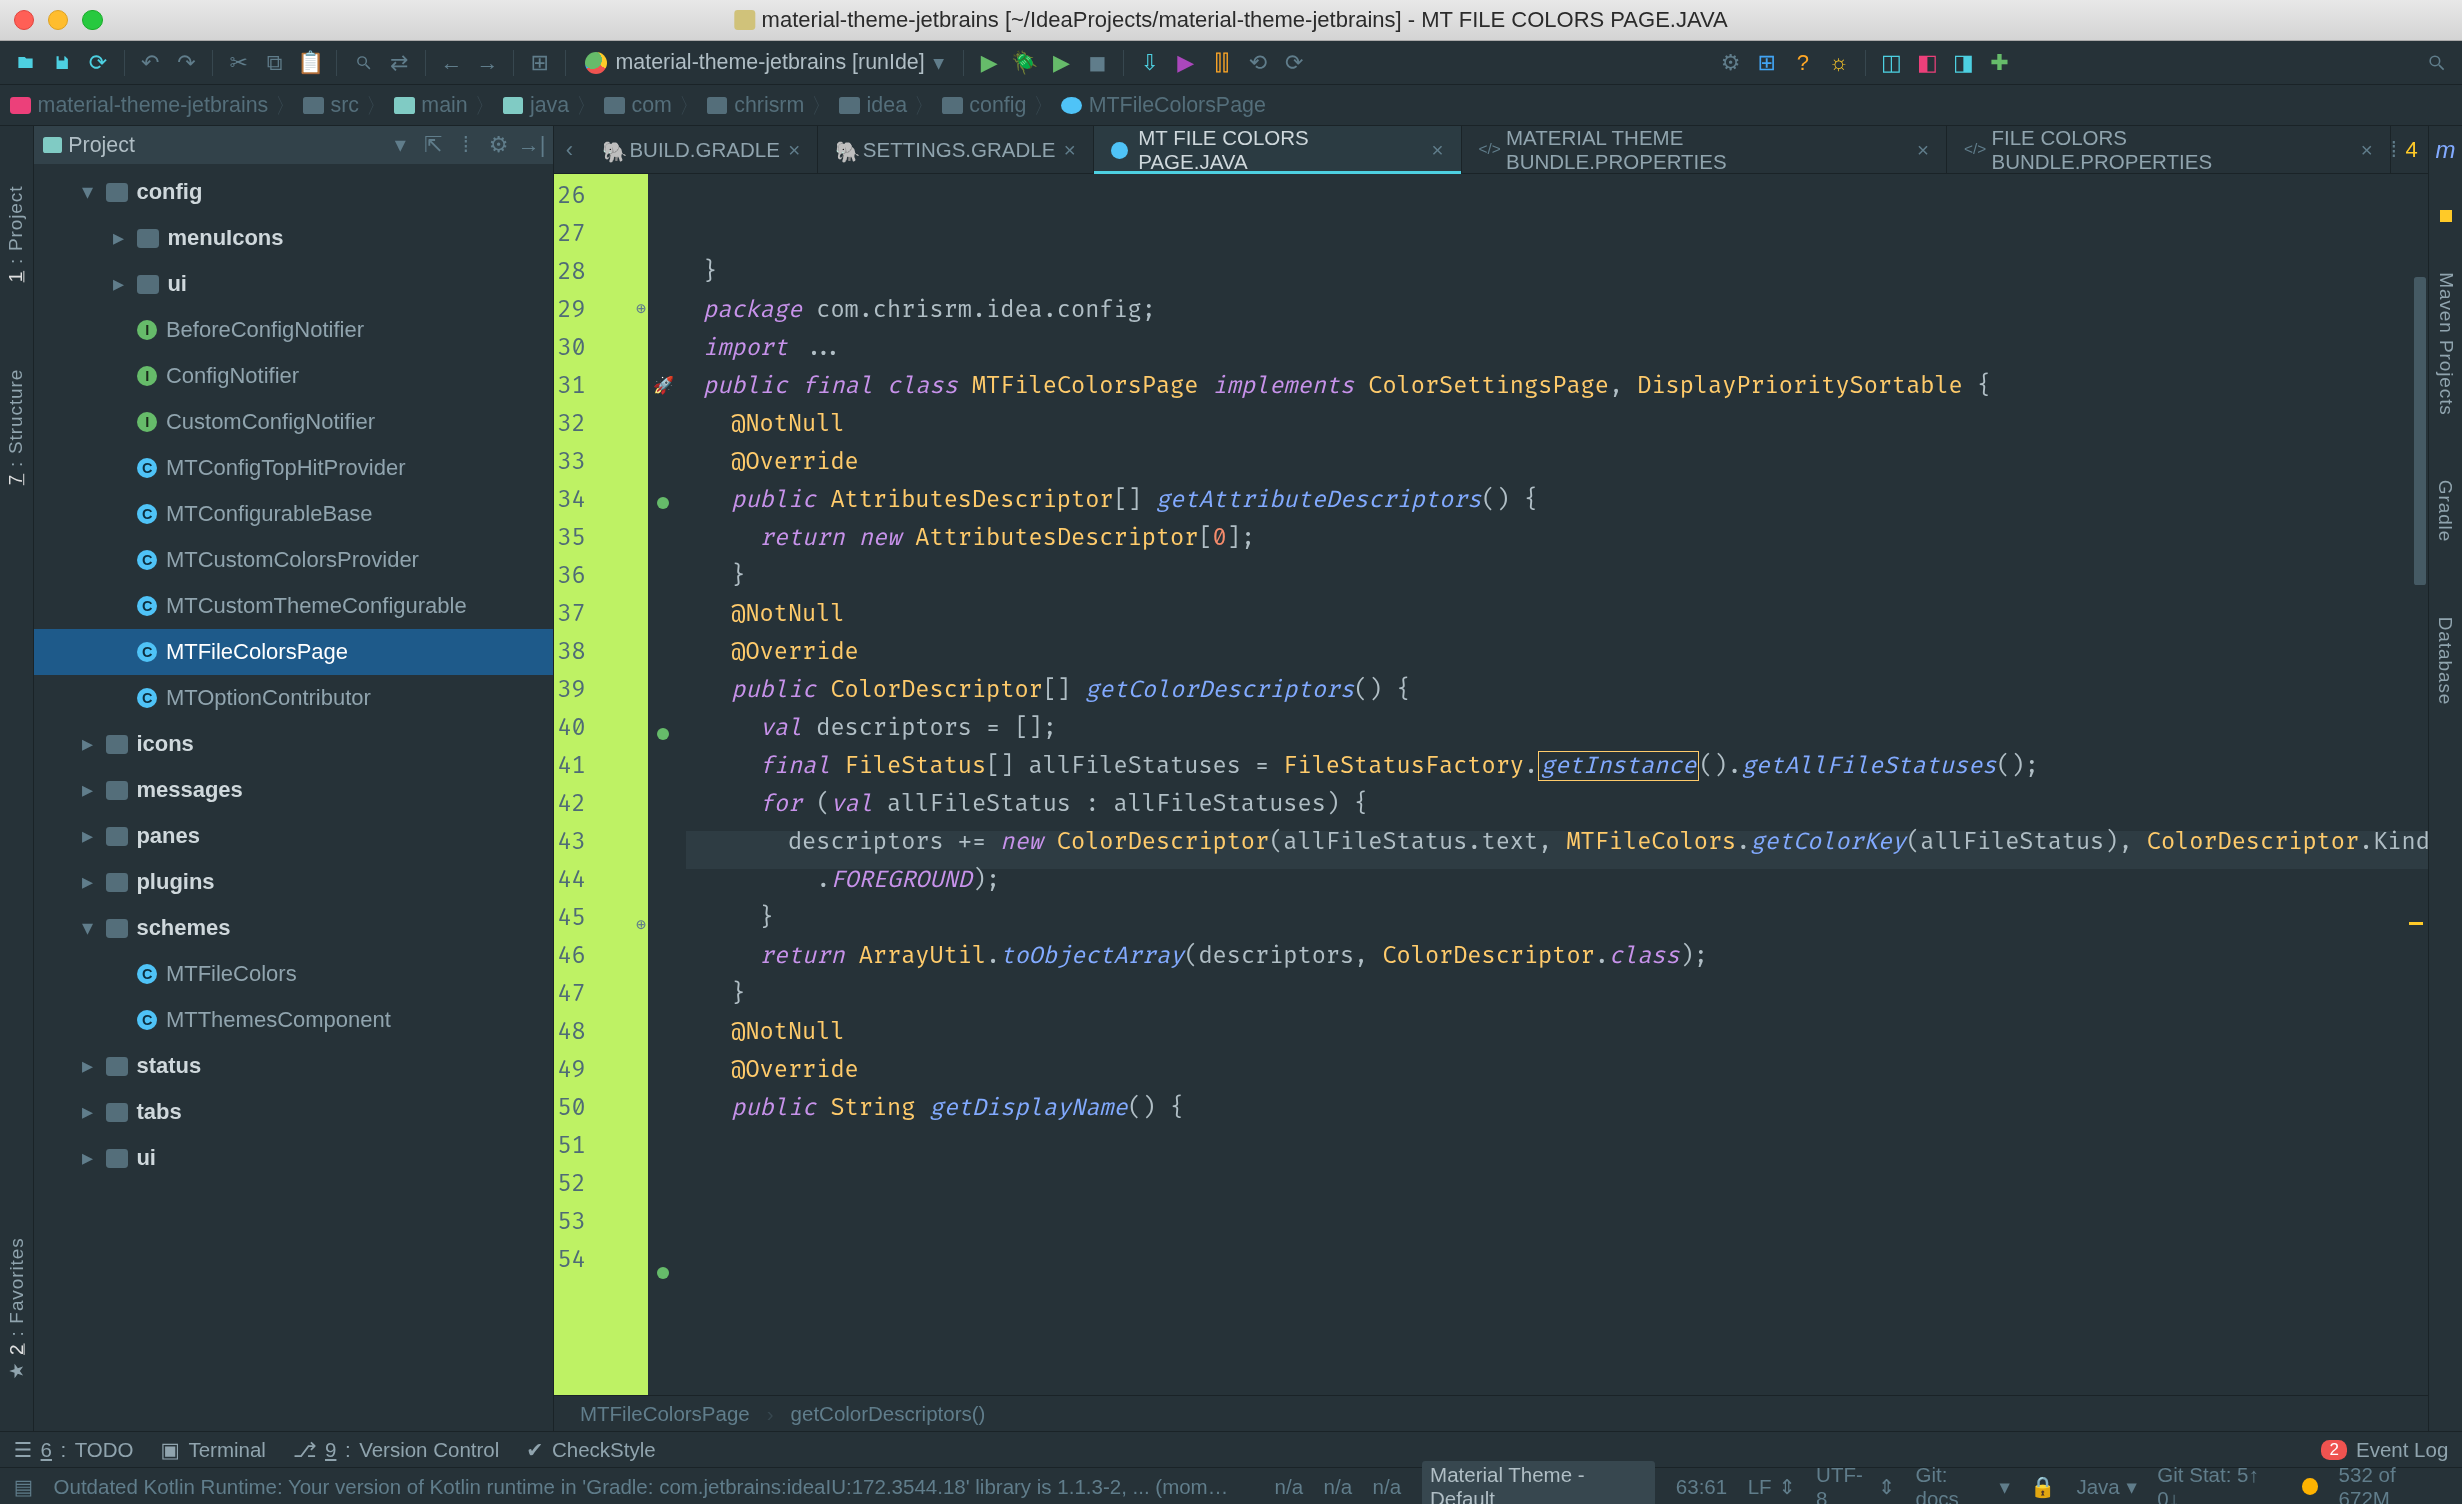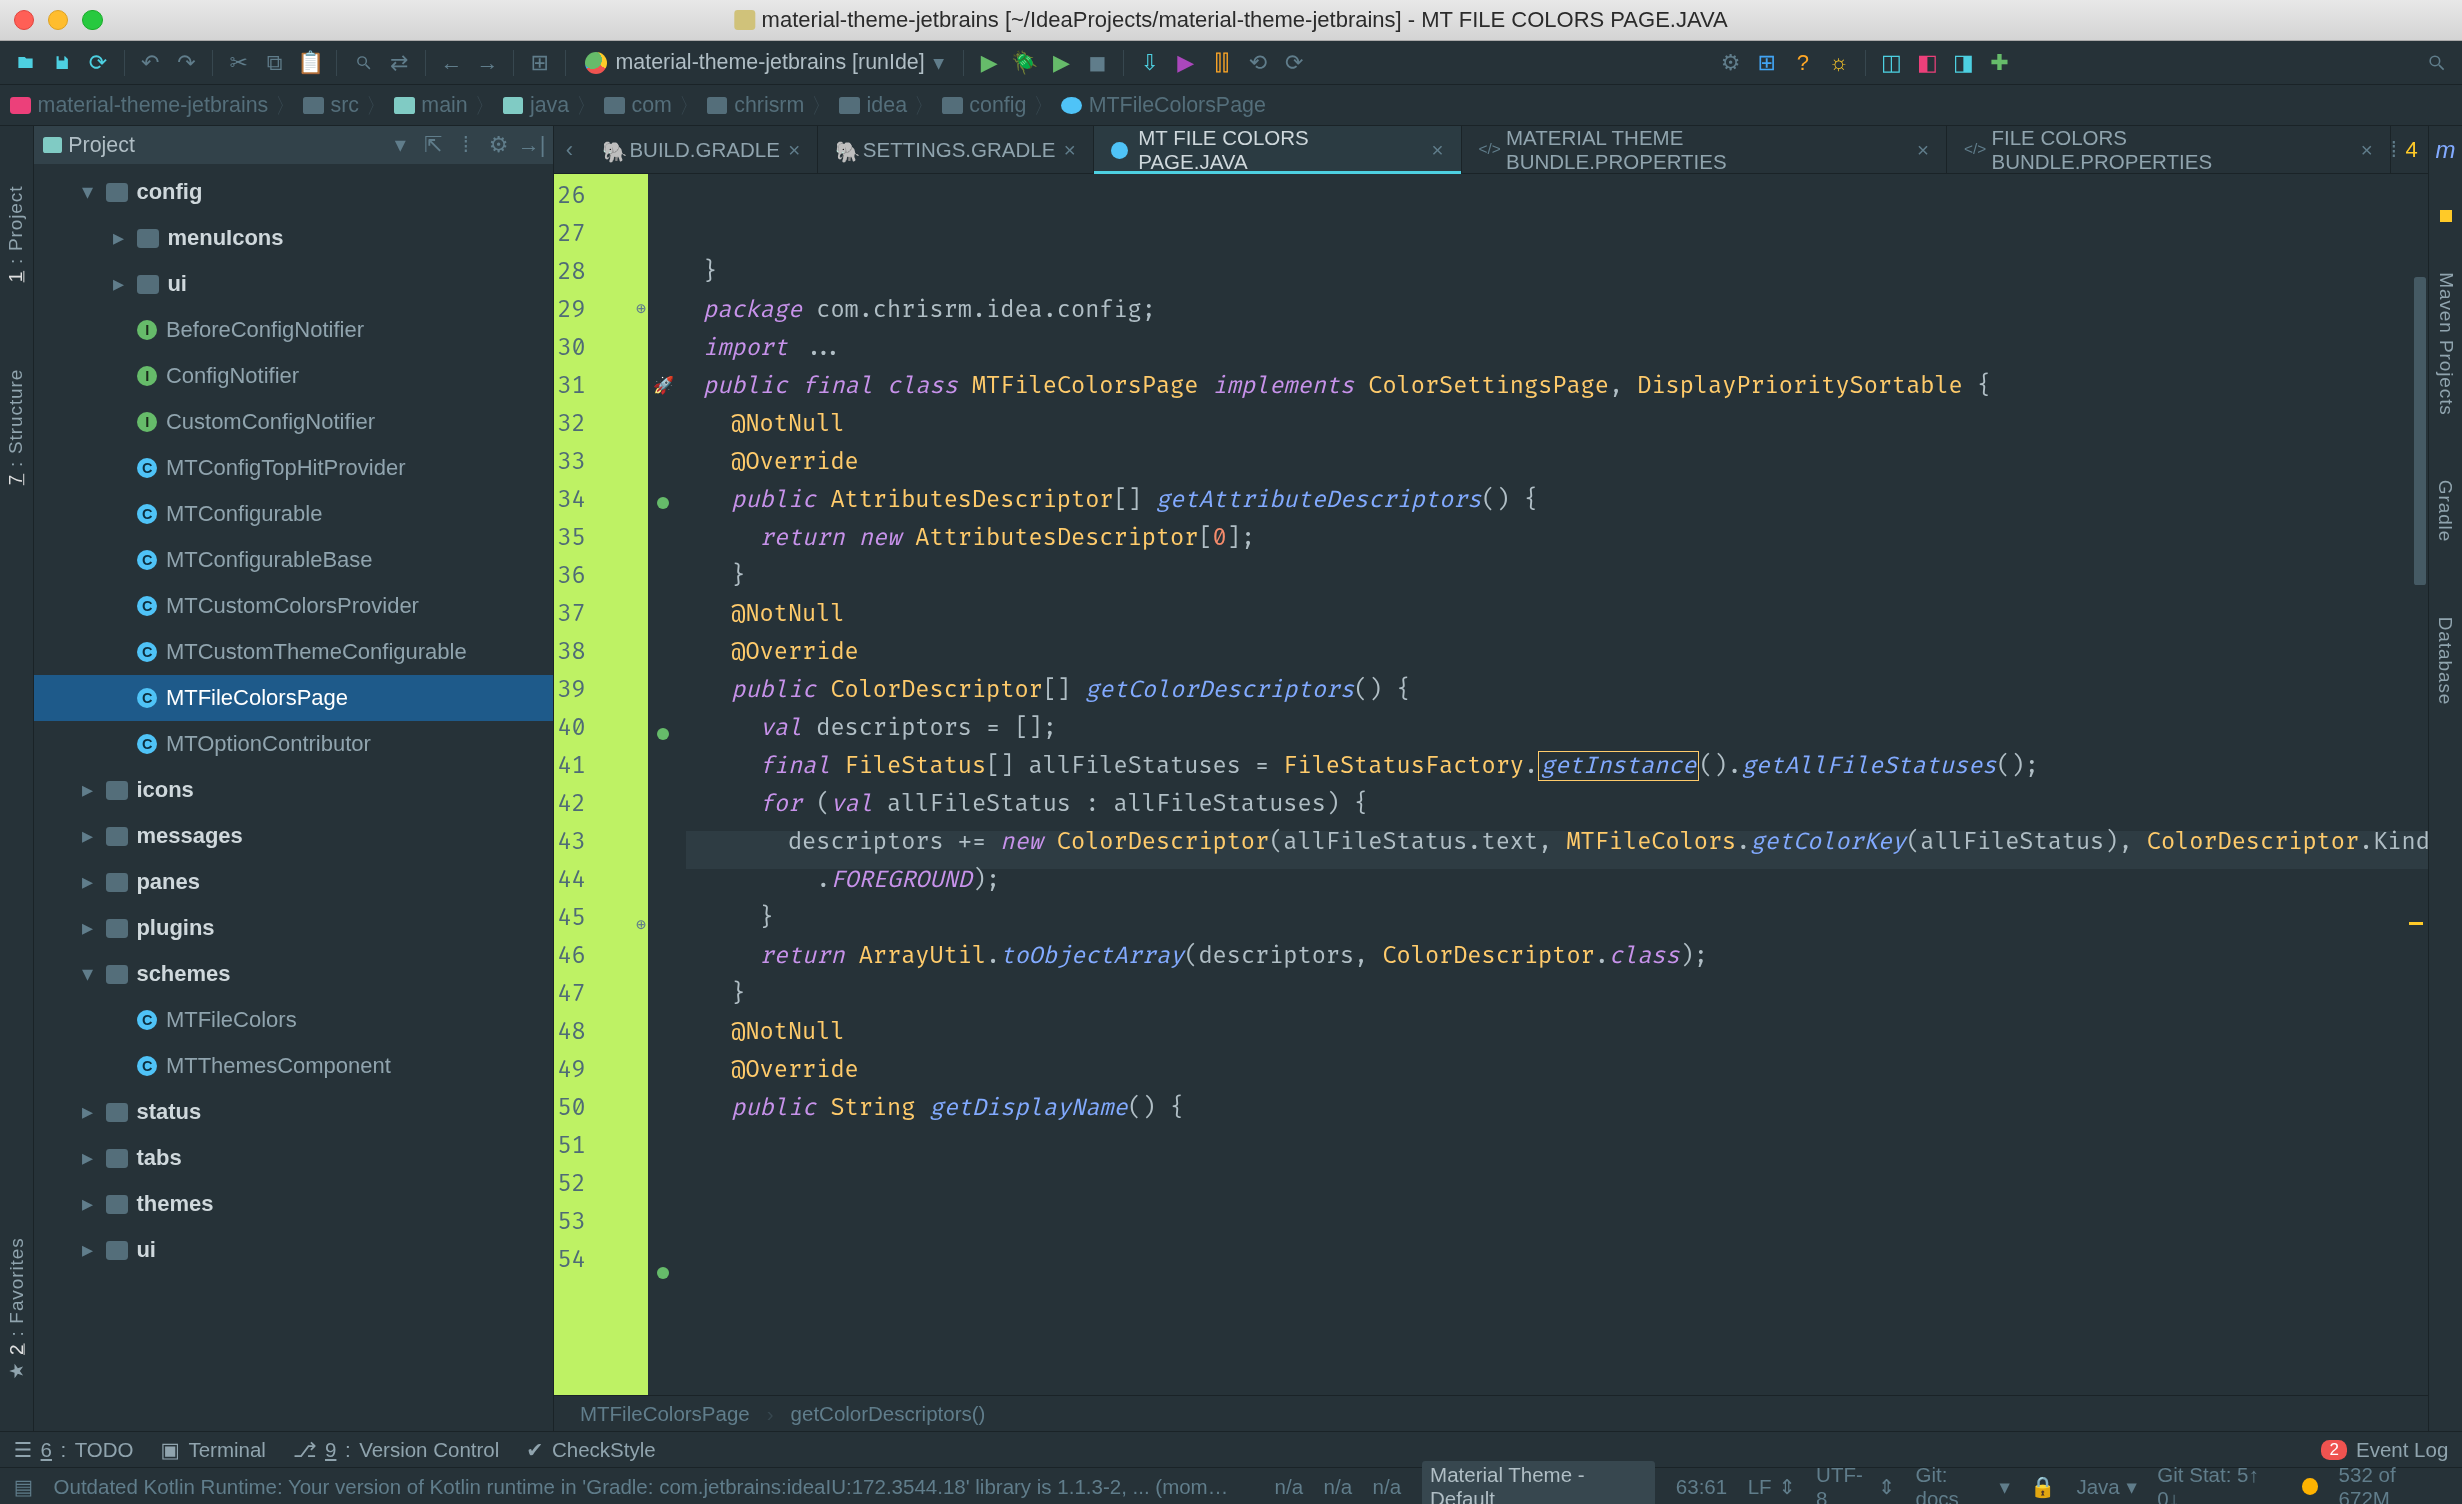--- a/index.html
+++ b/index.html
@@ -329,25 +329,20 @@
           <span class="ti-label">CustomConfigNotifier</span>
         </div>
         <div class="tree-item" style="--pad: 79px;">
           <span class="chev none"></span>
           <span class="ti-icon circle-c"></span>
           <span class="ti-label">MTConfigTopHitProvider</span>
         </div>
         <div class="tree-item" style="--pad: 79px;">
           <span class="chev none"></span>
           <span class="ti-icon circle-c"></span>
-          <span class="ti-label">MTConfigurable</span>
-        </div>
-        <div class="tree-item" style="--pad: 79px;">
-          <span class="chev none"></span>
-          <span class="ti-icon circle-c"></span>
           <span class="ti-label">MTConfigurableBase</span>
         </div>
         <div class="tree-item" style="--pad: 79px;">
           <span class="chev none"></span>
           <span class="ti-icon circle-c"></span>
           <span class="ti-label">MTCustomColorsProvider</span>
         </div>
         <div class="tree-item" style="--pad: 79px;">
           <span class="chev none"></span>
           <span class="ti-icon circle-c"></span>
@@ -400,25 +395,20 @@
         </div>
         <div class="tree-item bold" style="--pad: 48px;">
           <span class="chev right"></span>
           <span class="ti-icon folder"></span>
           <span class="ti-label">status</span>
         </div>
         <div class="tree-item bold" style="--pad: 48px;">
           <span class="chev right"></span>
           <span class="ti-icon folder"></span>
           <span class="ti-label">tabs</span>
-        </div>
-        <div class="tree-item bold" style="--pad: 48px;">
-          <span class="chev right"></span>
-          <span class="ti-icon folder"></span>
-          <span class="ti-label">themes</span>
         </div>
         <div class="tree-item bold" style="--pad: 48px;">
           <span class="chev right"></span>
           <span class="ti-icon folder"></span>
           <span class="ti-label">ui</span>
         </div>
       </div>
   </div>
 
   <div class="editor-area">

